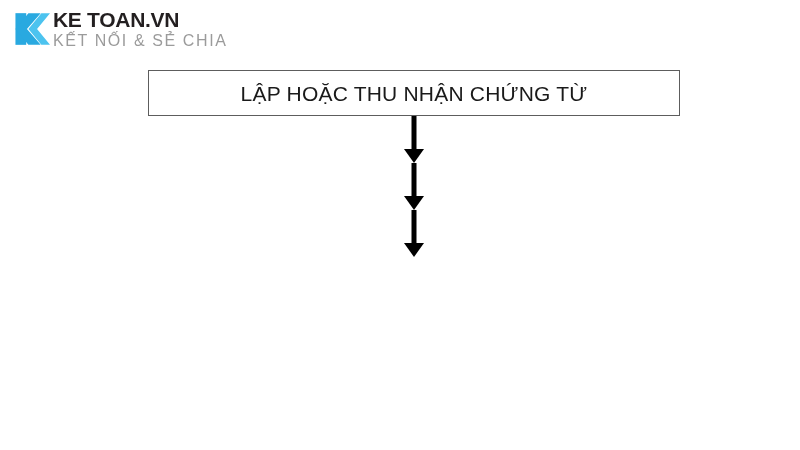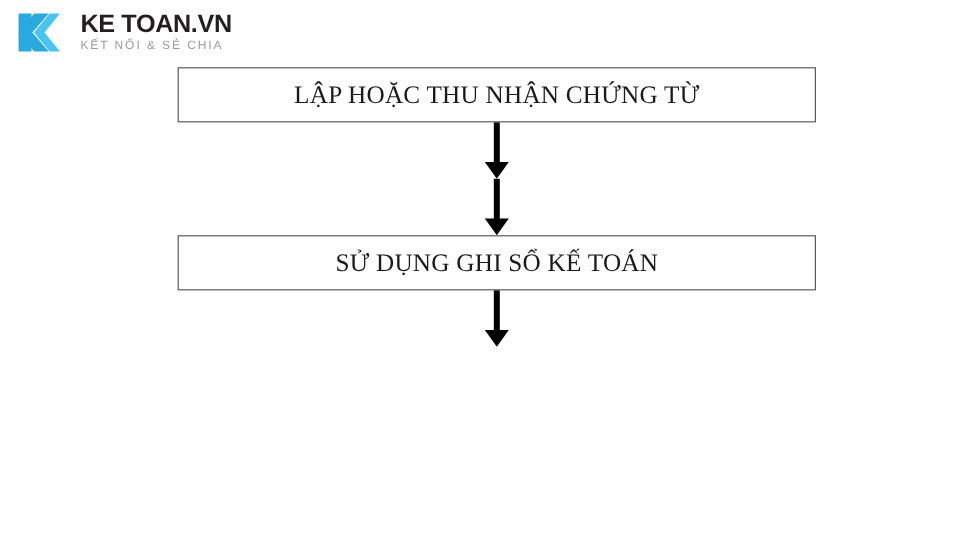--- a/index.html
+++ b/index.html
@@ -16,21 +16,21 @@
     -webkit-font-smoothing: antialiased;
   }
 
   
   .logo {
     position: absolute;
     left: 14px;
     top: 9px;
     display: flex;
     align-items: center;
-    gap: 17px;
+    gap: 3px;
   }
   .logo-mark {
     width: 36px;
     height: 36px;
     display: block;
     flex: 0 0 auto;
   }
   .logo-text {
     display: flex;
     flex-direction: column;
@@ -39,34 +39,33 @@
   }
   .logo-title {
     font-size: 21px;
     font-weight: 700;
     letter-spacing: -0.3px;
     color: #231f20;
     white-space: nowrap;
   }
   .logo-tagline {
     margin-top: 3px;
-    font-size: 10px;
+    font-size: 16px;
     font-weight: 400;
     letter-spacing: 1.6px;
     color: #9b9b9b;
     white-space: nowrap;
   }
 
   
   .flow {
     position: absolute;
     left: 148px;
-    top: 56px;
+    top: 70px;
     width: 532px;
-    font-family: Liberation Serif, serif;
   }
   .flow-box {
     box-sizing: border-box;
     width: 532px;
     height: 46px;
     border: 1.6px solid #5d5d5d;
     background: #ffffff;
     display: flex;
     align-items: center;
     justify-content: center;
@@ -133,23 +132,20 @@
     <span class="connector-stem"></span>
     <span class="connector-head"></span>
   </div>
 
 
   <div class="flow-connector">
     <span class="connector-stem"></span>
     <span class="connector-head"></span>
   </div>
 
-  <div class="flow-box">
-    <span class="flow-box-label">SỬ DỤNG GHI SỔ KẾ TOÁN</span>
-  </div>
 
   <div class="flow-connector">
     <span class="connector-stem"></span>
     <span class="connector-head"></span>
   </div>
 
 
 </div>
 
 </body></html>

